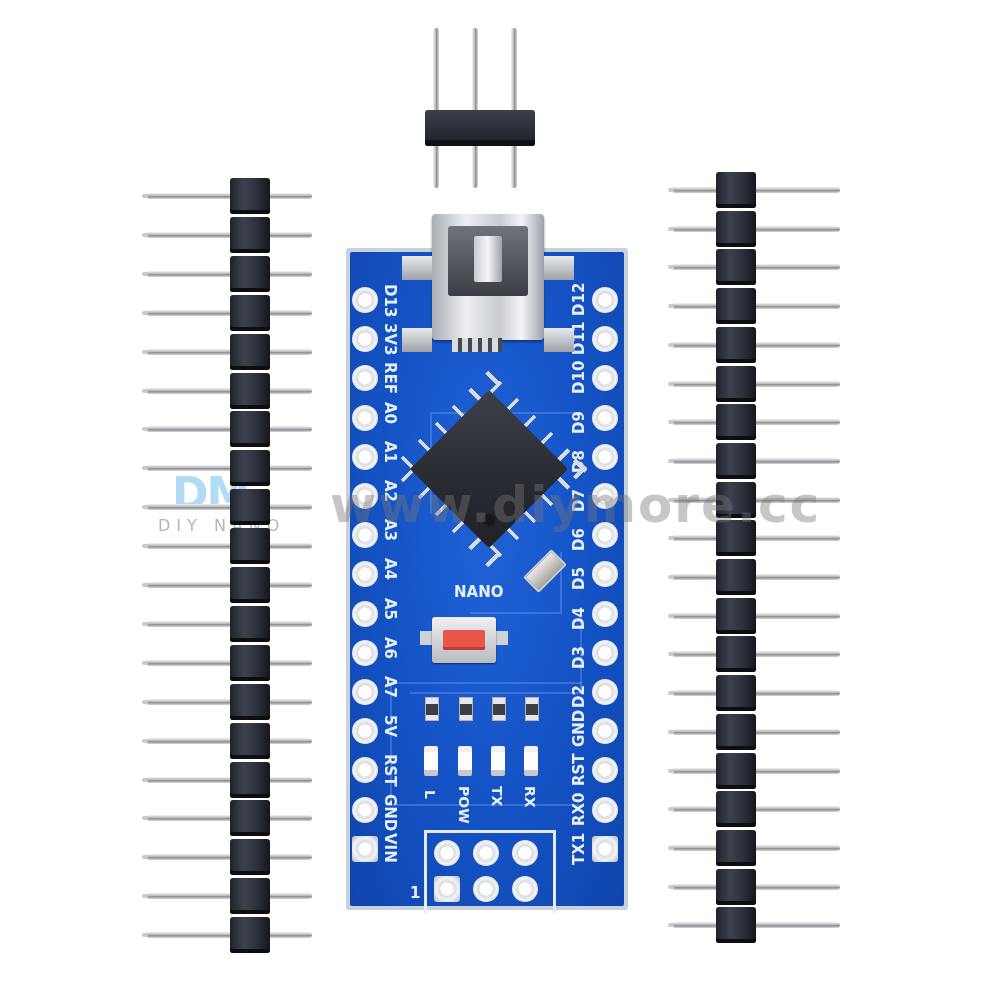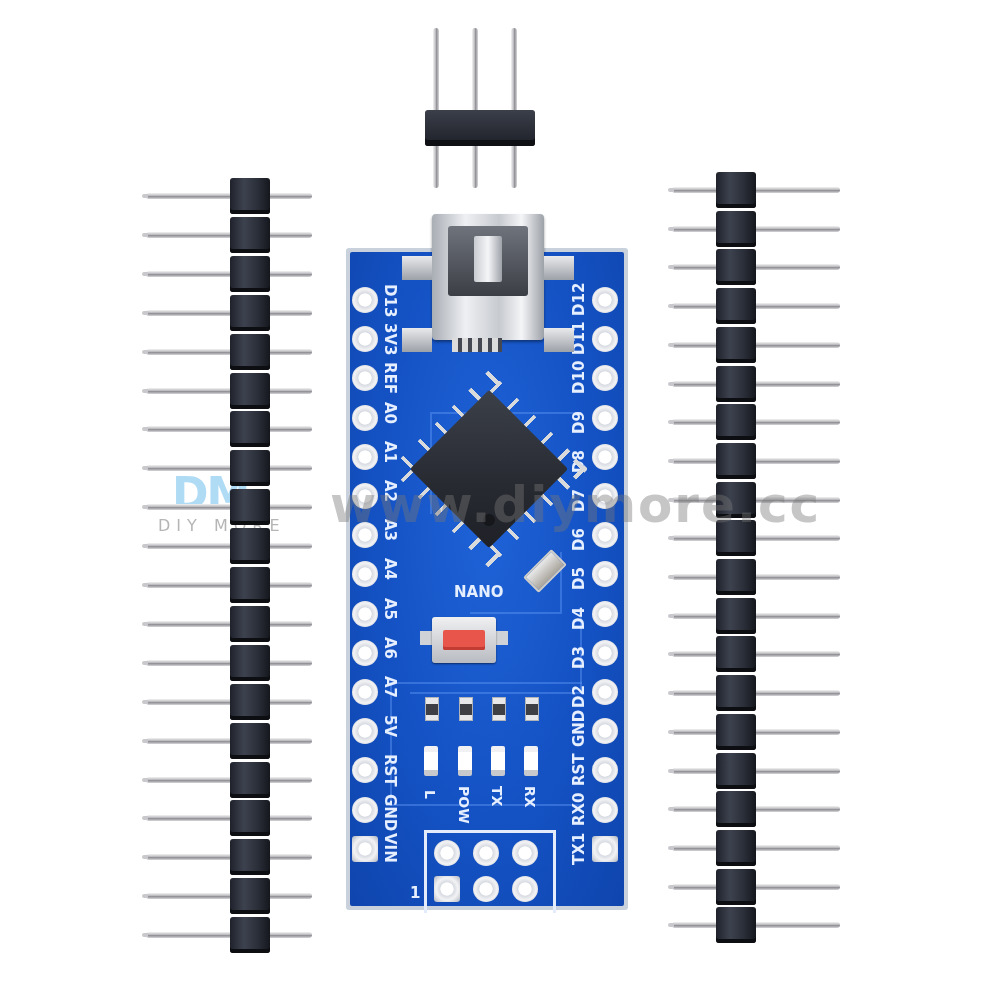--- a/index.html
+++ b/index.html
@@ -48,21 +48,21 @@
   .icsp-box{position:absolute;left:424px;top:830px;width:126px;height:80px;border:3px solid #e4ecfb;border-bottom:none;}
   
   .wm-logo{position:absolute;left:172px;top:468px;font-size:44px;font-weight:bold;color:rgba(110,190,235,0.55);letter-spacing:-2px;}
   .wm-sub{position:absolute;left:158px;top:516px;font-size:16px;color:rgba(120,120,120,0.55);letter-spacing:6px;}
   .wm-url{position:absolute;left:330px;top:476px;font-size:50px;font-weight:bold;color:rgba(120,120,120,0.42);letter-spacing:2px;}
 </style>
 </head>
 <body>
 
 <div class="wm-logo">DM</div>
-<div class="wm-sub">DIY MORE</div>
+<div class="wm-sub">DIY NANO</div>
 
 <div id="hdrL">
     <div class="hpin" style="left: 146px; top: 193px; width: 166px;"></div>
     <div class="hblock" style="left: 230px; top: 178px;"></div>
     <div class="hpin" style="left: 146px; top: 231.9px; width: 166px;"></div>
     <div class="hblock" style="left: 230px; top: 216.9px;"></div>
     <div class="hpin" style="left: 146px; top: 270.8px; width: 166px;"></div>
     <div class="hblock" style="left: 230px; top: 255.8px;"></div>
     <div class="hpin" style="left: 146px; top: 309.7px; width: 166px;"></div>
     <div class="hblock" style="left: 230px; top: 294.7px;"></div>

